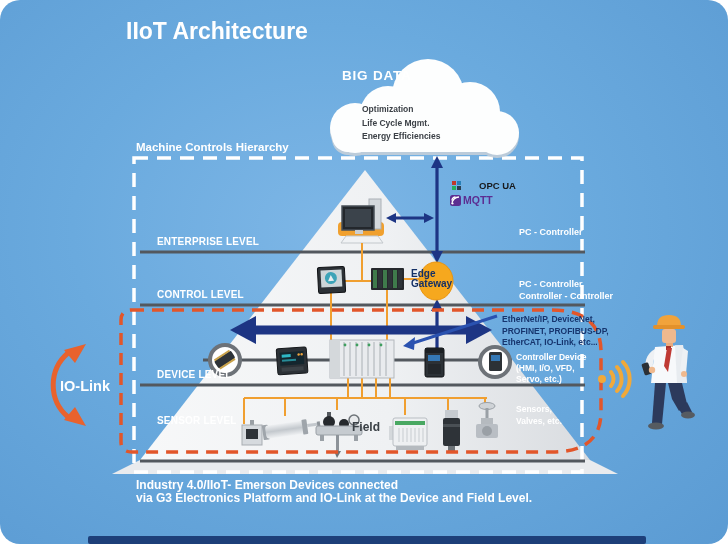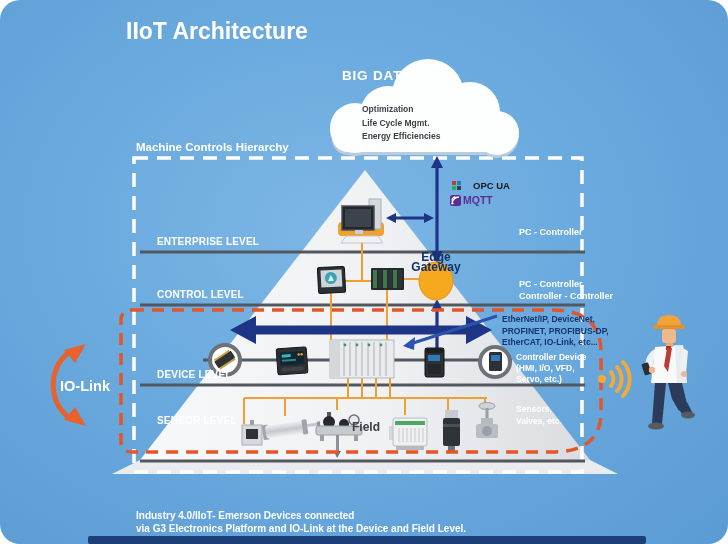--- a/index.html
+++ b/index.html
@@ -17,26 +17,26 @@
   .cloudL{left:362px;top:103px;font-size:8.5px;color:#3c4147;line-height:13.5px;}
   .cloudR{left:436px;top:94px;font-size:8.5px;color:#3c4147;line-height:12.8px;}
   .mch{left:136px;top:141px;font-size:11.5px;}
   .lvl{left:157px;font-size:10px;letter-spacing:.2px;}
   .lvl0{top:236px;} .lvl1{top:289px;} .lvl2{top:369px;} .lvl3{top:415px;}
   .noteE{left:519px;top:227px;font-size:9px;}
   .noteC{left:519px;top:278px;font-size:9px;line-height:12px;}
   .noteF{left:502px;top:314px;font-size:8.5px;color:#16356e;line-height:11.5px;}
   .noteD{left:516px;top:352px;font-size:8.5px;line-height:11px;}
   .noteS{left:516px;top:404px;font-size:8.5px;line-height:11.5px;}
-  .edge{left:411px;top:252px;width:50px;text-align:center;font-size:12px;color:#143066;line-height:10px;}
-  .opcua{left:452px;top:180px;font-size:9.5px;color:#17191c;display:flex;align-items:center;gap:12px;}
+  .edge{left:411px;top:269px;width:50px;text-align:left;font-size:10px;color:#143066;line-height:10px;}
+  .opcua{left:452px;top:180px;font-size:9.5px;color:#17191c;display:flex;align-items:center;gap:18px;}
   .mqtt{left:450px;top:194px;font-size:10.5px;color:#5c2d91;display:flex;align-items:center;gap:2px;text-align:center;}
   .iolink{left:60px;top:378px;font-size:14.5px;}
   .field{left:352px;top:420px;font-size:12px;color:#3a4046;}
-  .cap{left:136px;top:509px;font-size:10px;line-height:13px;}
+  .cap{left:136px;top:479px;font-size:12px;line-height:13px;}
 </style>
 </head>
 <body>
 
 <div class="stage">
 
 <svg class="layer" viewBox="0 0 728 544" aria-hidden="true">
   <defs>
     <linearGradient id="pyr" x1="0" y1="0" x2="1" y2="0">
       <stop offset="0" stop-color="#f7f8f9"></stop>

